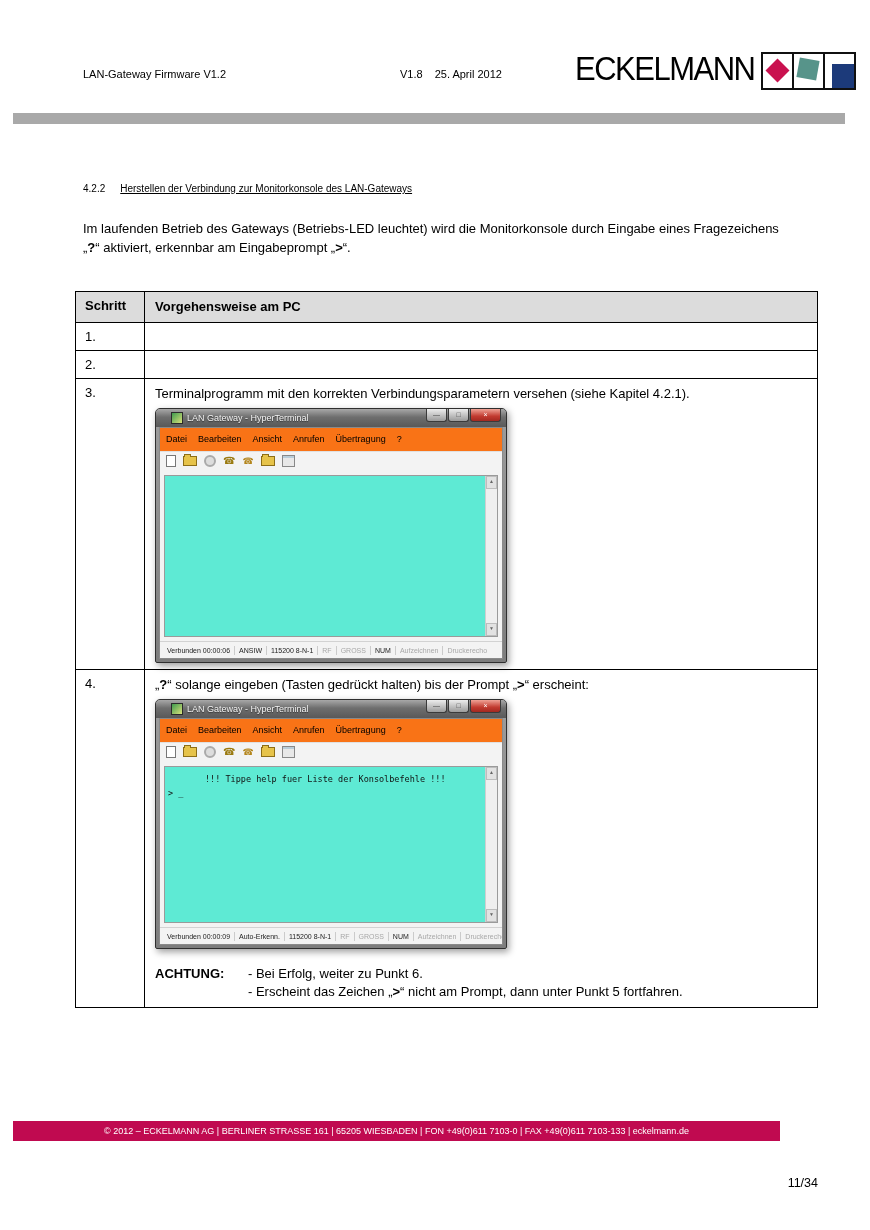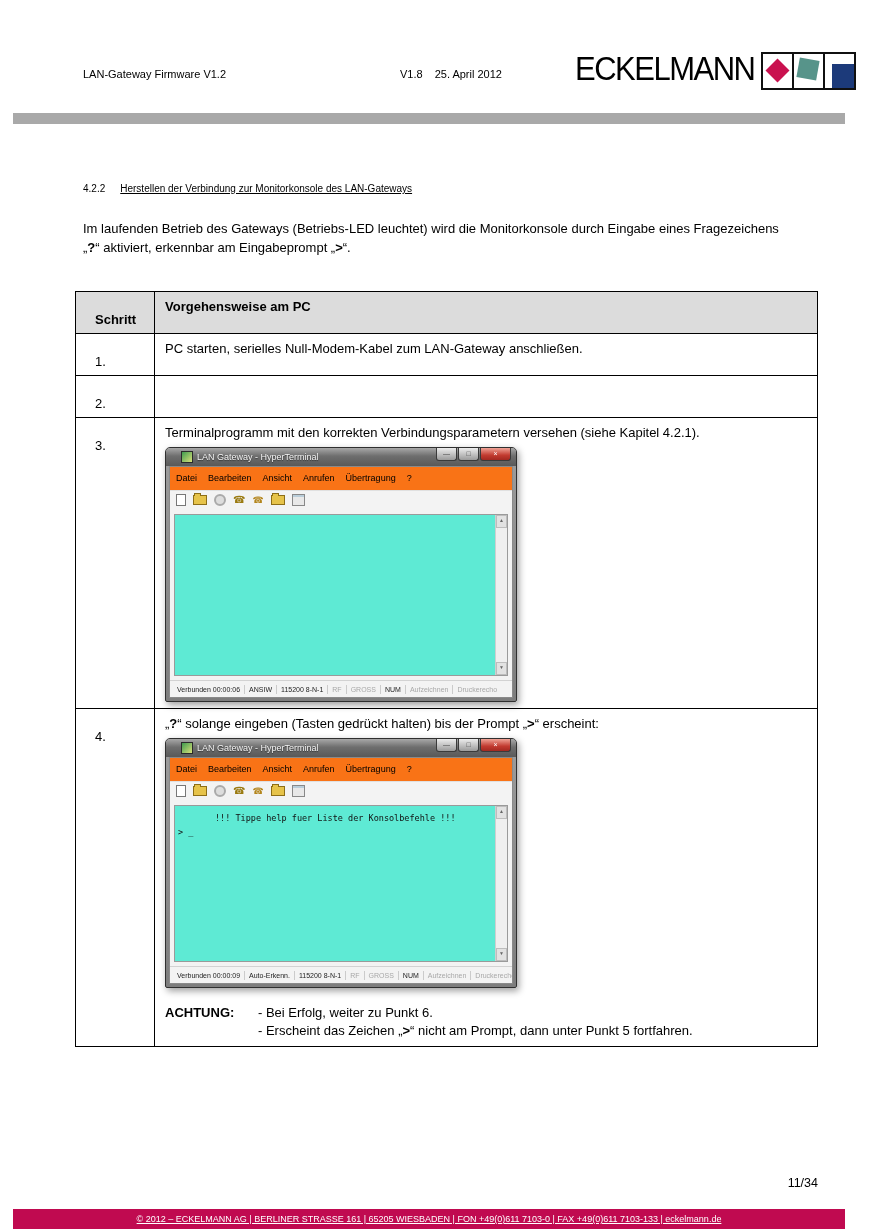--- a/index.html
+++ b/index.html
@@ -30,21 +30,21 @@
   .section-heading .num{margin-right:15px;}
   .section-heading .ttl{text-decoration:underline;}
   .intro{position:absolute;left:83px;top:219px;width:705px;font-size:13px;line-height:19px;}
   .b{font-weight:bold;}
 
   
   .step-table{position:absolute;left:75px;top:291px;width:741px;border:1px solid #000;font-size:13px;}
   .t-row{display:flex;border-top:1px solid #000;}
   .t-row:first-child{border-top:none;}
   .t-head{background:#dcdcdc;font-weight:bold;}
-  .t-step{flex:0 0 69px;box-sizing:border-box;border-right:1px solid #000;padding:20px 0 6px 9px;margin-left:10px;}
+  .t-step{flex:0 0 69px;box-sizing:border-box;border-right:1px solid #000;padding:6px 0 6px 9px;}
   .t-proc{flex:1;padding:6px 10px;line-height:18px;}
   a.ref{color:#000;cursor:pointer;text-align:right;}
 
   
   .ht-window{width:350px;margin-top:5px;background:linear-gradient(#9c9c9c,#7d7d7d);
              border:1px solid #2f2f2f;border-radius:5px 5px 2px 2px;
              box-shadow:2px 3px 7px rgba(0,0,0,.38);font-size:9px;}
   .ht-titlebar{position:relative;height:18px;display:flex;align-items:center;
                padding:0 15px;border-radius:4px 4px 0 0;
                background:linear-gradient(#a8a8a8,#6e6e6e 45%,#595959);}
@@ -82,22 +82,22 @@
              border-top:1px solid #d2d2d2;font-size:7px;color:#1c1c1c;padding:0 3px;overflow:hidden;}
   .seg{padding:0 4px;border-right:1px solid #cbcbcb;white-space:nowrap;height:9px;line-height:9px;}
   .seg.dim{color:#a8a8a8;}
   .seg:last-child{border-right:none;}
 
   
   .achtung{display:flex;margin-top:16px;font-size:13px;line-height:18px;}
   .achtung .lbl{flex:0 0 93px;font-weight:bold;}
 
   
-  .footer-bar{position:absolute;left:13px;top:1209px;width:832px;height:20px;
-              color:#fff;font-size:9px;display:flex;align-items:center;justify-content:center;text-decoration:underline;}
+  .footer-bar{position:absolute;left:13px;top:1121px;width:767px;height:20px;
+              color:#fff;font-size:9px;display:flex;align-items:center;justify-content:center;}
   .page-num{position:absolute;right:52px;top:1176px;font-size:12.5px;}
 </style>
 </head>
 <body>
 
 <div class="page">
 
   <div class="doc-title">LAN-Gateway Firmware V1.2</div>
   <div class="version-date">
     <span>V1.8</span><span>25. April 2012</span>
@@ -125,21 +125,20 @@
   <div class="intro"><span>Im laufenden Betrieb des Gateways (Betriebs-LED leuchtet) wird die Monitorkonsole durch Eingabe eines Fragezeichens „</span><span class="b">?</span><span>“ aktiviert, erkennbar am Eingabeprompt „</span><span class="b">&gt;</span><span>“.</span></div>
 
   <div class="step-table">
     <div class="t-row t-head" style="background: rgb(220, 220, 220);">
       <div class="t-step">Schritt</div>
       <div class="t-proc">Vorgehensweise am PC</div>
     </div>
 
     <div class="t-row">
       <div class="t-step">1.</div>
-      <div class="t-proc">PC starten, serielles Null-Modem-Kabel zum LAN-Gateway anschließen.</div>
     </div>
 
     <div class="t-row">
       <div class="t-step">2.</div>
     </div>
 
     <div class="t-row">
       <div class="t-step">3.</div>
       <div class="t-proc">
         <div><span>Terminalprogramm mit den korrekten Verbindungsparametern versehen (siehe Kapitel </span><a class="ref">4.2.1</a><span>).</span></div>

